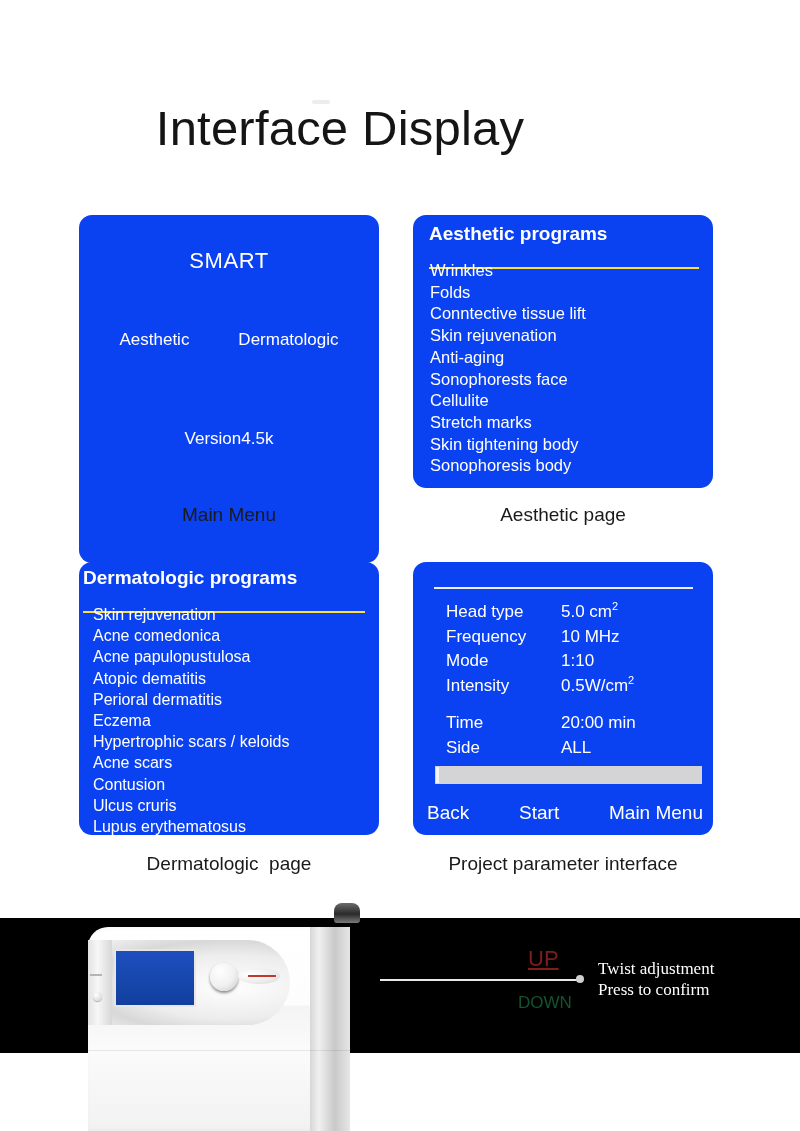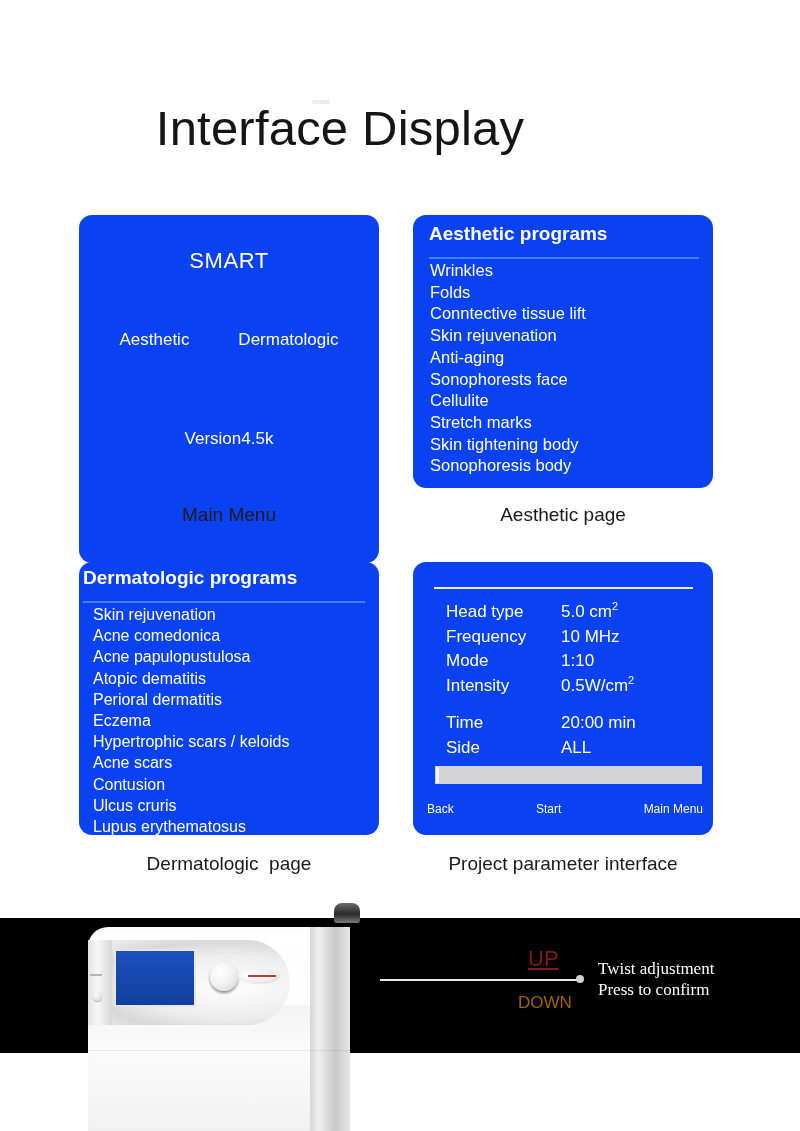--- a/index.html
+++ b/index.html
@@ -86,22 +86,22 @@
   }
 
   
   .list-head {
     position: absolute;
     top: 8px;
     left: 16px;
     right: 14px;
     font-size: 19px;
     font-weight: 700;
-    padding-bottom: 12px;
-    border-bottom: 2px solid #3b82f6;
+    padding-bottom: 22px;
+    border-bottom: 2px solid #fde047;
     white-space: nowrap;
   }
   .list-body {
     position: absolute;
     top: 45px;
     left: 17px;
     right: 10px;
   }
   .list-body .list-item {
     font-size: 16.5px;
@@ -155,21 +155,21 @@
     background: #f4f4f6;
   }
 
   .param-buttons {
     position: absolute;
     left: 14px;
     right: 10px;
     top: 240px;
     display: flex;
     justify-content: space-between;
-    font-size: 12px;
+    font-size: 19px;
     white-space: nowrap;
   }
 
   
   .band {
     position: absolute;
     left: 0;
     top: 918px;
     width: 800px;
     height: 135px;
@@ -317,21 +317,21 @@
     top: 946px;
     font-size: 22px;
     color: #7f1d1d;
     text-decoration: underline;
   }
   .lbl-down {
     position: absolute;
     left: 518px;
     top: 993px;
     font-size: 17px;
-    color: #a16207;
+    color: #14532d;
   }
   .callout-text {
     position: absolute;
     left: 598px;
     top: 958px;
     font-size: 17px;
     line-height: 21px;
     color: #ffffff;
     white-space: nowrap;
     font-family: Liberation Serif, serif;

